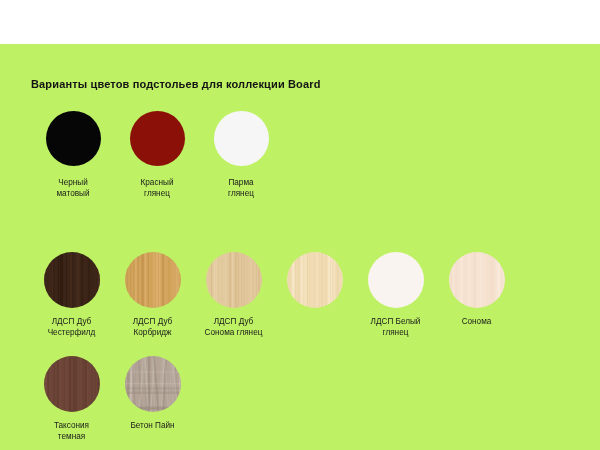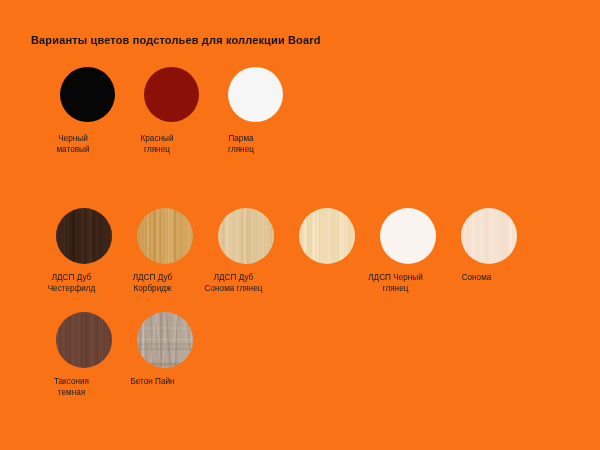--- a/index.html
+++ b/index.html
@@ -11,21 +11,22 @@
     width: 600px;
     height: 450px;
     overflow: hidden;
     font-family: "Liberation Sans", sans-serif;
     color: #1a1a1a;
     position: relative;
   }
   .page {
     position: absolute;
     inset: 0;
-    background: #f97316;
+    background: #bef264;
+    margin-top: 44px;
   }
   .section-title {
     position: absolute;
     font-size: 11px;
     font-weight: bold;
     letter-spacing: 0.15px;
     color: #141414;
     white-space: nowrap;
   }
   #title-bases { left: 31px; top: 34px; }
@@ -37,21 +38,21 @@
     flex-wrap: wrap;
   }
   #grid-bases { left: 31px; top: 67px; width: 540px; }
   #grid-tops  { left: 31px; top: 208px; width: 545px; }
 
   .swatch-cell {
     width: 84px;
     box-sizing: border-box;
     display: flex;
     flex-direction: column;
-    align-items: flex-end;
+    align-items: center;
   }
   #grid-tops .swatch-cell { width: 81px; }
 
   .swatch-disc {
     width: 55px;
     height: 55px;
     border-radius: 50%;
     flex: none;
     position: relative;
     overflow: hidden;
@@ -217,21 +218,21 @@
             <rect x="78.02" y="-5" width="2.25" height="110" fill="#FBF0D6" opacity="0.30"></rect>
             <rect x="83.09" y="-5" width="2.69" height="110" fill="#E3CB9C" opacity="0.44"></rect>
             <rect x="87.56" y="-5" width="1.07" height="110" fill="#E3CB9C" opacity="0.26"></rect>
             <rect x="93.63" y="-5" width="1.37" height="110" fill="#FBF0D6" opacity="0.39"></rect>
             <rect x="95.58" y="-5" width="0.77" height="110" fill="#FBF0D6" opacity="0.46"></rect>
           </svg>
         </div>
       </div>
       <div class="swatch-cell row-gap">
         <div class="swatch-disc" style="background: rgb(250, 244, 240);"></div>
-        <div class="swatch-label">ЛДСП Черный
+        <div class="swatch-label">ЛДСП Белый
 глянец</div>
       </div>
       <div class="swatch-cell row-gap">
         <div class="swatch-disc" style="background: rgb(246, 226, 209);">
           <svg class="grain-v" viewBox="0 0 100 100" preserveAspectRatio="none">
             <rect x="1.40" y="-5" width="0.62" height="110" fill="#EED4BF" opacity="0.33"></rect>
             <rect x="5.42" y="-5" width="1.30" height="110" fill="#FDF1E6" opacity="0.21"></rect>
             <rect x="10.86" y="-5" width="3.48" height="110" fill="#EED4BF" opacity="0.35"></rect>
             <rect x="14.23" y="-5" width="1.80" height="110" fill="#FDF1E6" opacity="0.37"></rect>
             <rect x="19.04" y="-5" width="1.10" height="110" fill="#EED4BF" opacity="0.42"></rect>

